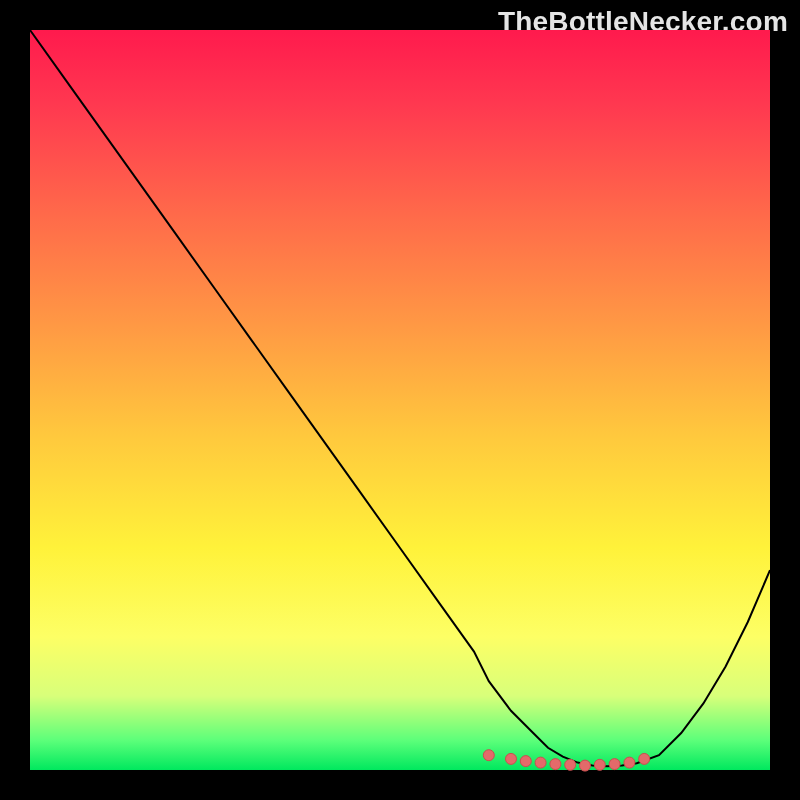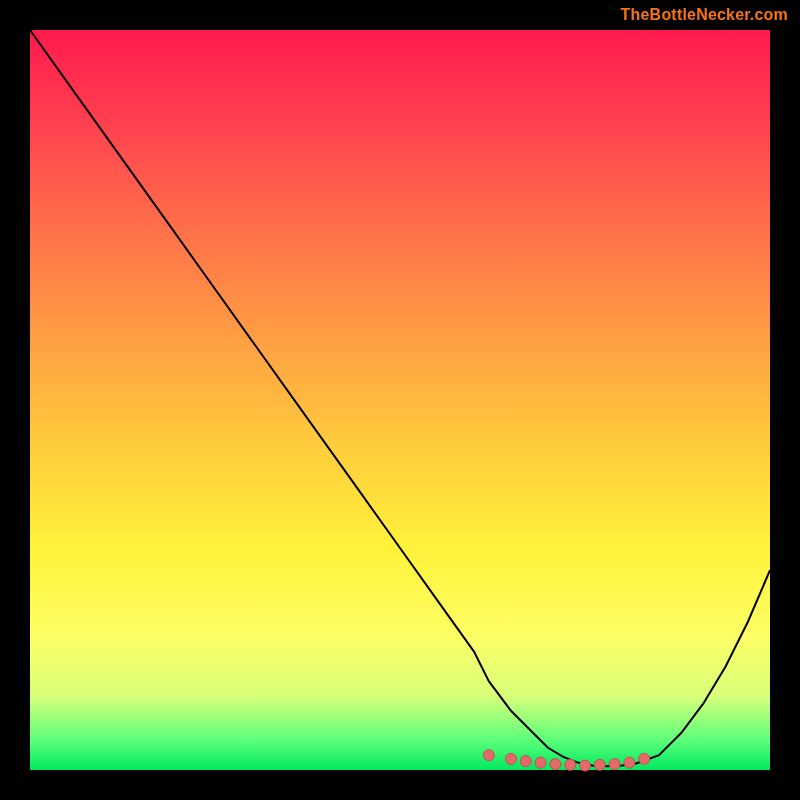--- a/index.html
+++ b/index.html
@@ -27,23 +27,23 @@
       #d8ff7a 90%,
       #5cff7a 96%,
       #00e85e 100%
     );
   }
   .watermark {
     position: absolute;
     top: 6px;
     right: 12px;
     font-family: Arial, Helvetica, sans-serif;
-    font-size: 16px;
+    font-size: 28px;
     font-weight: bold;
-    color: #f97316;
+    color: #e5e5e5;
     letter-spacing: 0.2px;
   }
   svg.curve {
     position: absolute;
     left: 0;
     top: 0;
     width: 740px;
     height: 740px;
     overflow: visible;
   }

